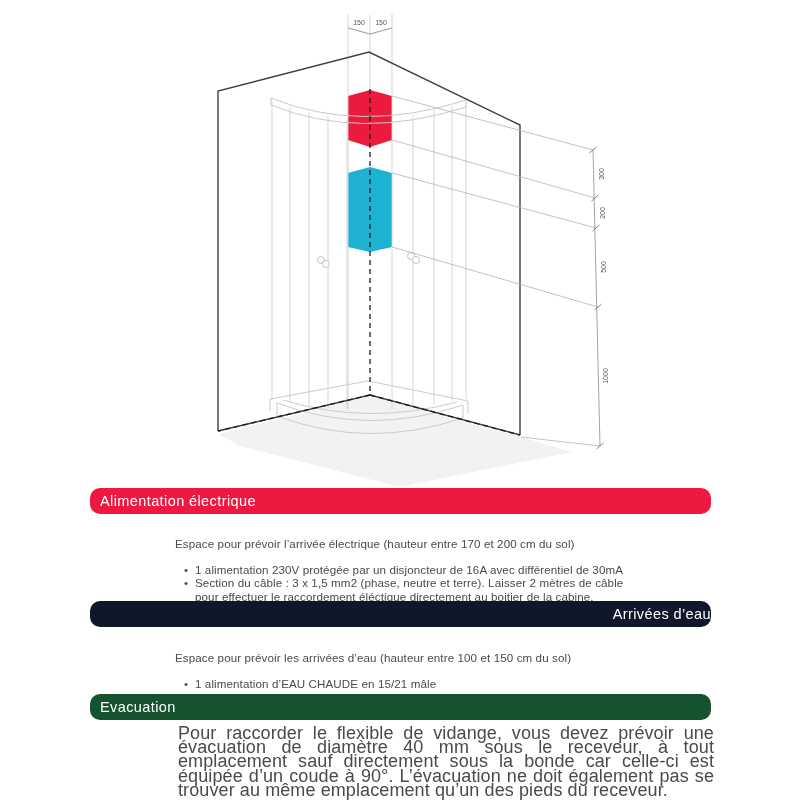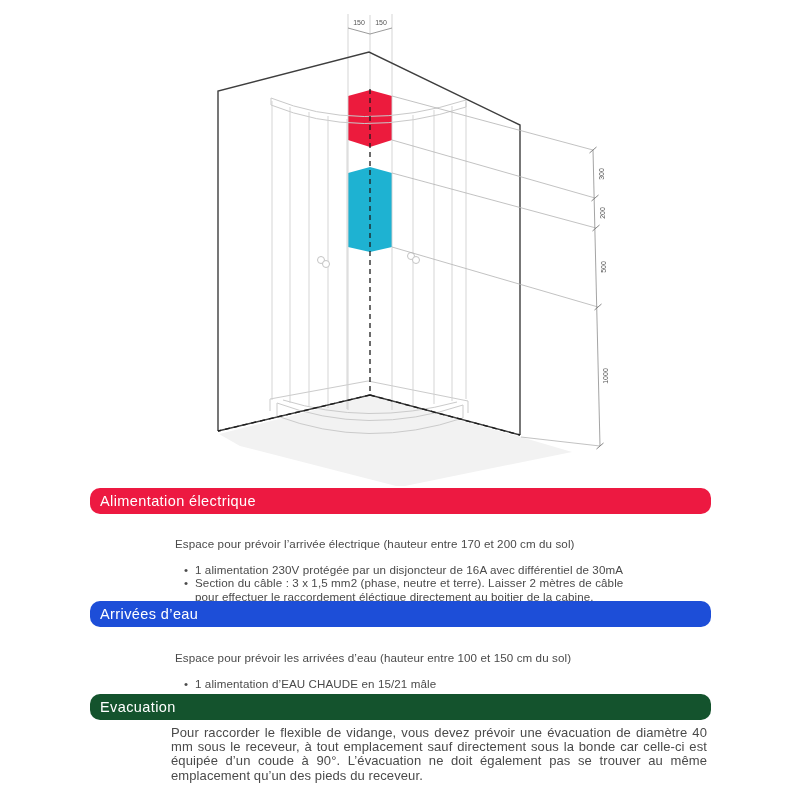--- a/index.html
+++ b/index.html
@@ -20,22 +20,22 @@
     position:absolute;left:170px;width:487px;
     color:#4a4a4a;font-size:11.6px;line-height:13.6px;letter-spacing:0.1px;
   }
   #block-electric{top:522px;}
   #block-water{top:636px;}
   .intro{margin:15px 0 0 5px;}
   ul.bullets{list-style:none;margin:12px;padding:0;}
   ul.bullets li{position:relative;padding-left:13px;}
   ul.bullets li::before{content:"\2022";position:absolute;left:2px;}
   #para-evac{
-    position:absolute;left:171px;top:726px;width:536px;
-    text-align:justify;color:#4a4a4a;font-size:13px;line-height:14.2px;letter-spacing:0.1px;
+    position:absolute;left:178px;top:726px;width:536px;
+    text-align:justify;color:#4a4a4a;font-size:18px;line-height:14.2px;letter-spacing:0.1px;
   }
   svg text{font-family:"Liberation Sans",sans-serif;}
 </style>
 </head>
 <body>
 
 <svg id="diagram" width="800" height="486" viewBox="0 0 800 486">
 
   <polygon points="219,434 370,396 521,437 572,452 400,487 240,446" fill="#f2f2f2"></polygon>
 
@@ -128,21 +128,21 @@
 </div>
 <div class="block" id="block-electric">
   <p class="intro">Espace pour prévoir l’arrivée électrique (hauteur entre 170 et 200 cm du sol)</p>
   <ul class="bullets">
     <li>1 alimentation 230V protégée par un disjoncteur de 16A avec différentiel de 30mA</li>
     <li>Section du câble : 3 x 1,5 mm2 (phase, neutre et terre). Laisser 2 mètres de câble pour effectuer le raccordement éléctique directement au boitier de la cabine.</li>
     <li>Terre équipotentielle</li>
   </ul>
 </div>
 
-<div class="bar" id="bar-water" style="background: #1d4ed8;">
+<div class="bar" id="bar-water" style="background: #0f172a; text-align: right;">
   <span>Arrivées d’eau</span>
 </div>
 <div class="block" id="block-water">
   <p class="intro">Espace pour prévoir les arrivées d’eau (hauteur entre 100 et 150 cm du sol)</p>
   <ul class="bullets">
     <li>1 alimentation d’EAU CHAUDE en 15/21 mâle</li>
   </ul>
 </div>
 
 <div class="bar" id="bar-evac" style="background: #14532d;">

